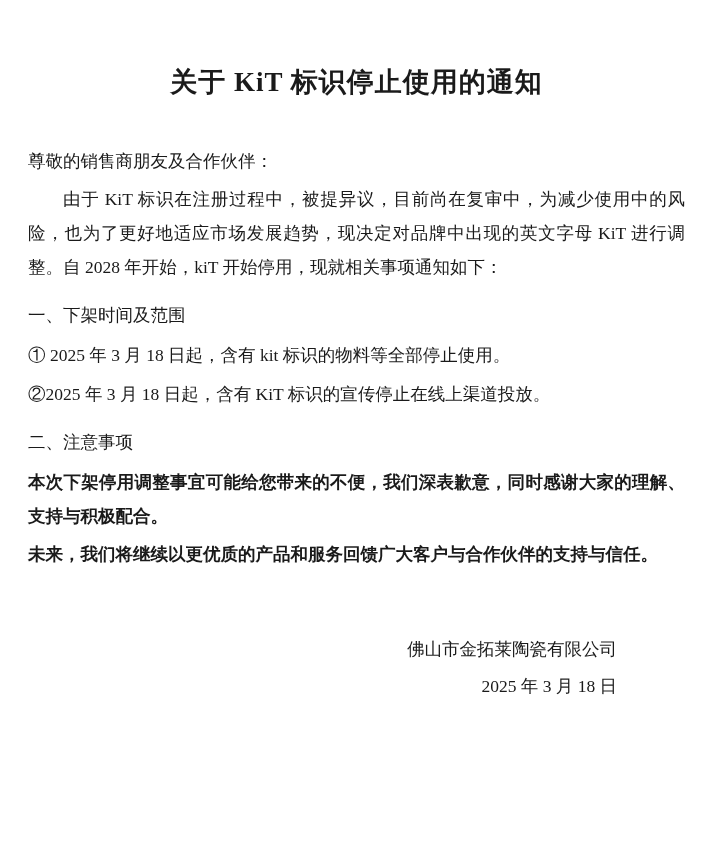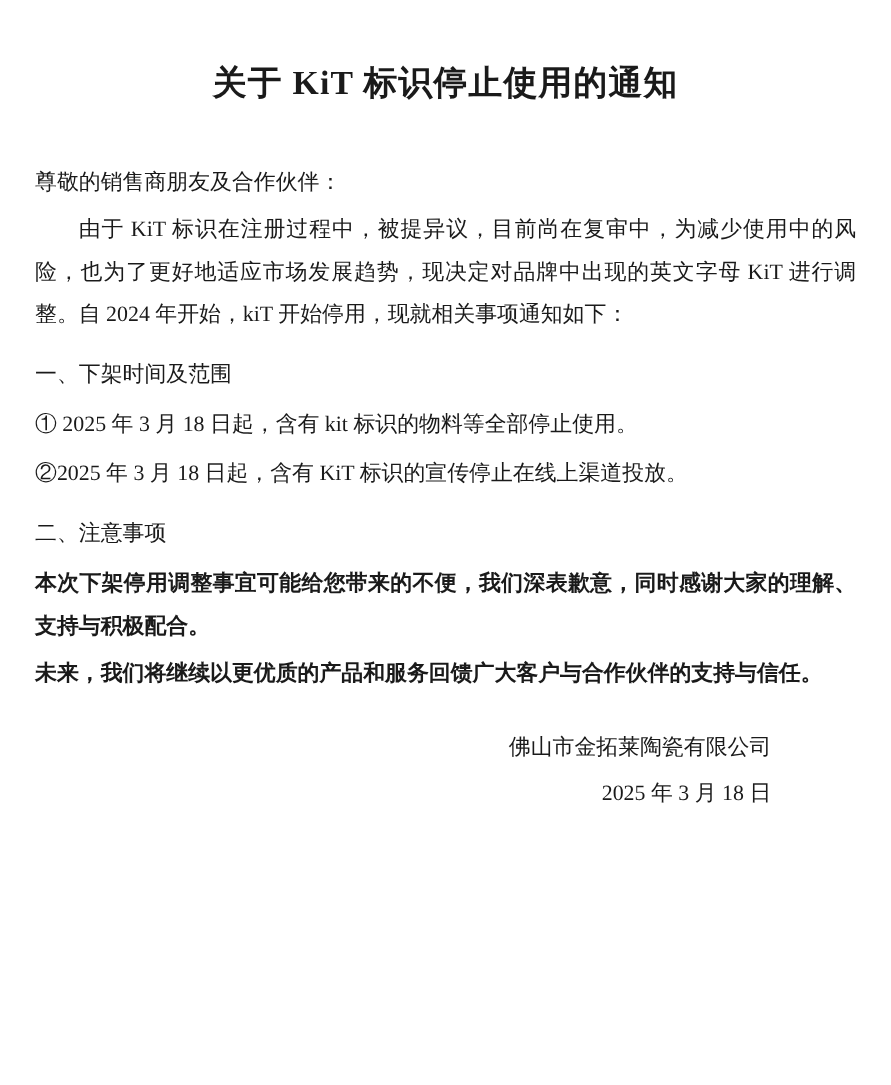--- a/index.html
+++ b/index.html
@@ -11,21 +11,21 @@
     height: 868px;
     background: #ffffff;
     font-family: "Liberation Serif", "DejaVu Serif", serif;
     color: #1a1a1a;
     overflow: hidden;
   }
   .page {
     width: 713px;
     height: 868px;
     box-sizing: border-box;
-    padding: 30px 28px 20px 28px;
+    padding: 46px 28px 20px 28px;
     position: relative;
   }
   .doc-title {
     text-align: center;
     font-size: 27px;
     font-weight: bold;
     letter-spacing: 1px;
     margin: 18px 0 0 0;
     line-height: 1.4;
     font-family: "Liberation Serif", "DejaVu Serif", serif;
@@ -49,42 +49,42 @@
     font-size: 17.5px;
   }
   .list-item {
     margin: 4px 0 4px 0;
   }
   .spaced {
     margin-top: 0;
     font-weight: bold;
   }
   .sign-block {
-    margin-top: 24px;
+    margin-top: 60px;
     text-align: right;
     padding-right: 68px;
     font-size: 17.5px;
     line-height: 2.1;
   }
   .sign-line {
     margin: 0;
   }
 </style>
 </head>
 <body>
 
 <div class="page">
 
   <h1 class="doc-title">关于 KiT 标识停止使用的通知</h1>
 
   <div class="body-block">
 
     <p class="para">尊敬的销售商朋友及合作伙伴：</p>
 
-    <p class="para para-indent">由于 KiT 标识在注册过程中，被提异议，目前尚在复审中，为减少使用中的风险，也为了更好地适应市场发展趋势，现决定对品牌中出现的英文字母 KiT 进行调整。自 2024 年开始，kiT 开始停用，现就相关事项通知如下：</p>
+    <p class="para para-indent">由于 KiT 标识在注册过程中，被提异议，目前尚在复审中，为减少使用中的风险，也为了更好地适应市场发展趋势，现决定对品牌中出现的英文字母 KiT 进行调整。自 2028 年开始，kiT 开始停用，现就相关事项通知如下：</p>
 
     <p class="section-head">一、下架时间及范围</p>
     <p class="para list-item">① 2025 年 3 月 18 日起，含有 kit 标识的物料等全部停止使用。</p>
     <p class="para list-item">②2025 年 3 月 18 日起，含有 KiT 标识的宣传停止在线上渠道投放。</p>
 
     <p class="section-head">二、注意事项</p>
     <p class="para spaced">本次下架停用调整事宜可能给您带来的不便，我们深表歉意，同时感谢大家的理解、支持与积极配合。</p>
     <p class="para spaced">未来，我们将继续以更优质的产品和服务回馈广大客户与合作伙伴的支持与信任。</p>
 
   </div>

